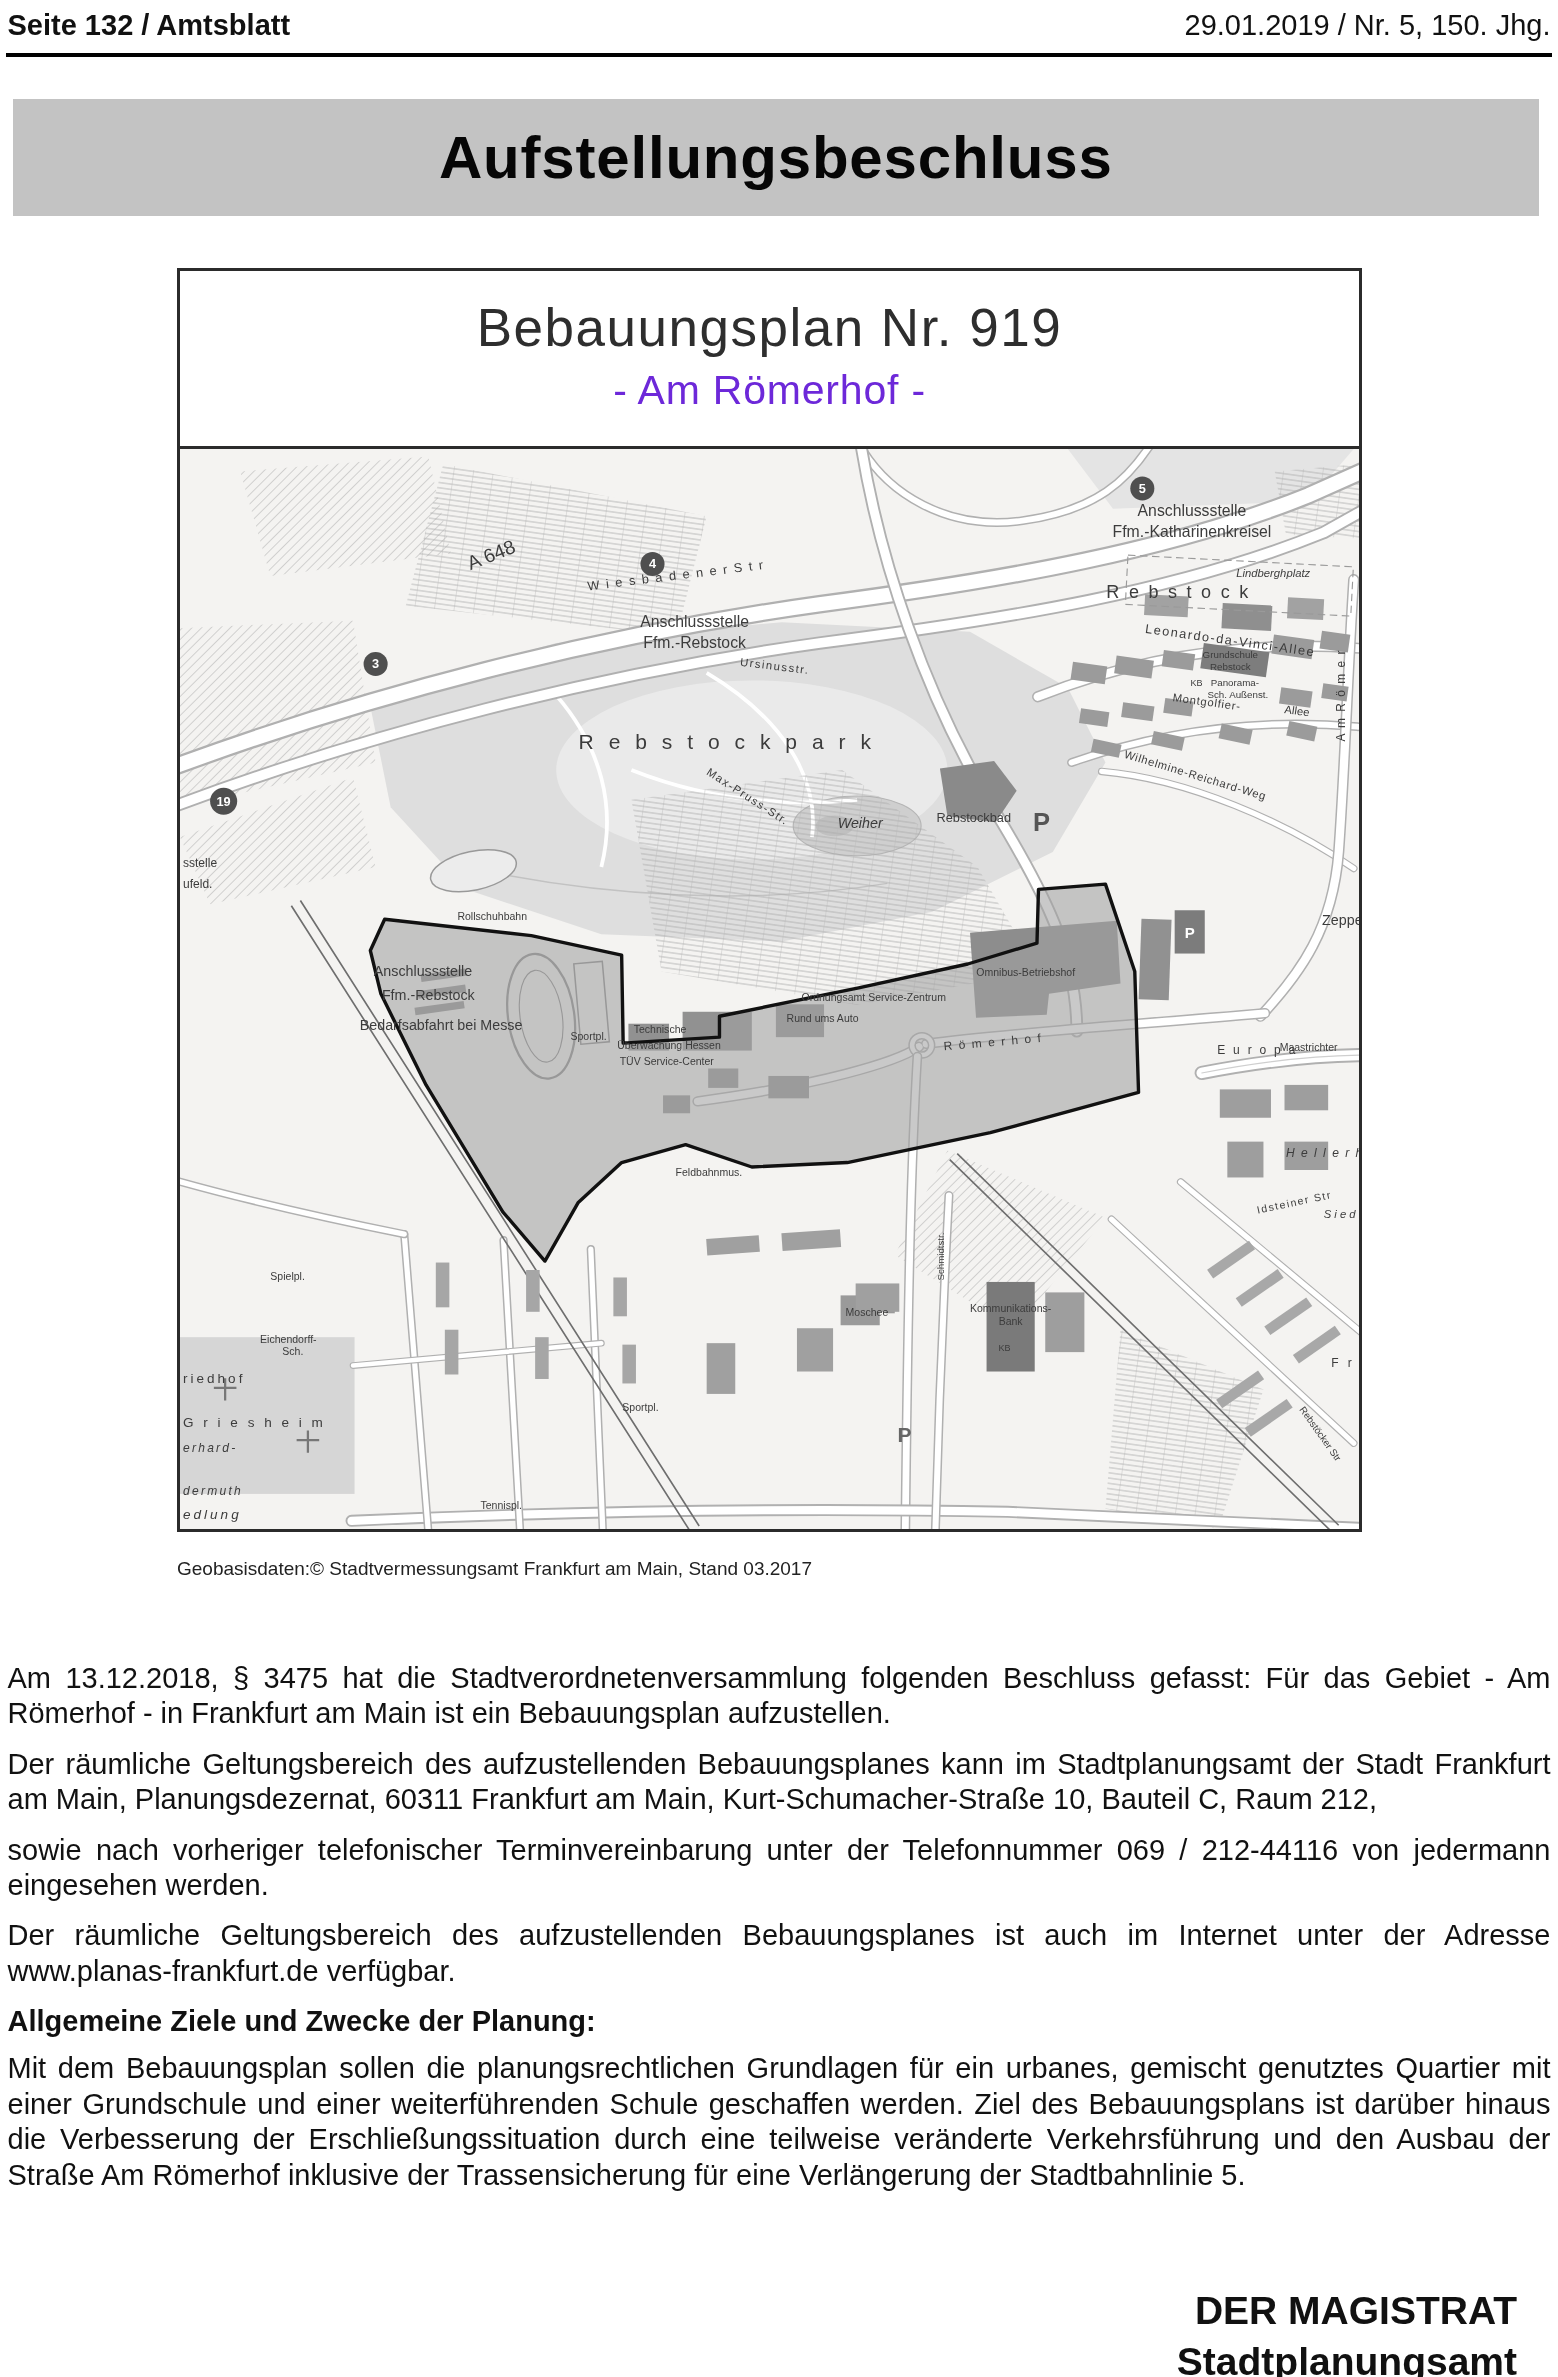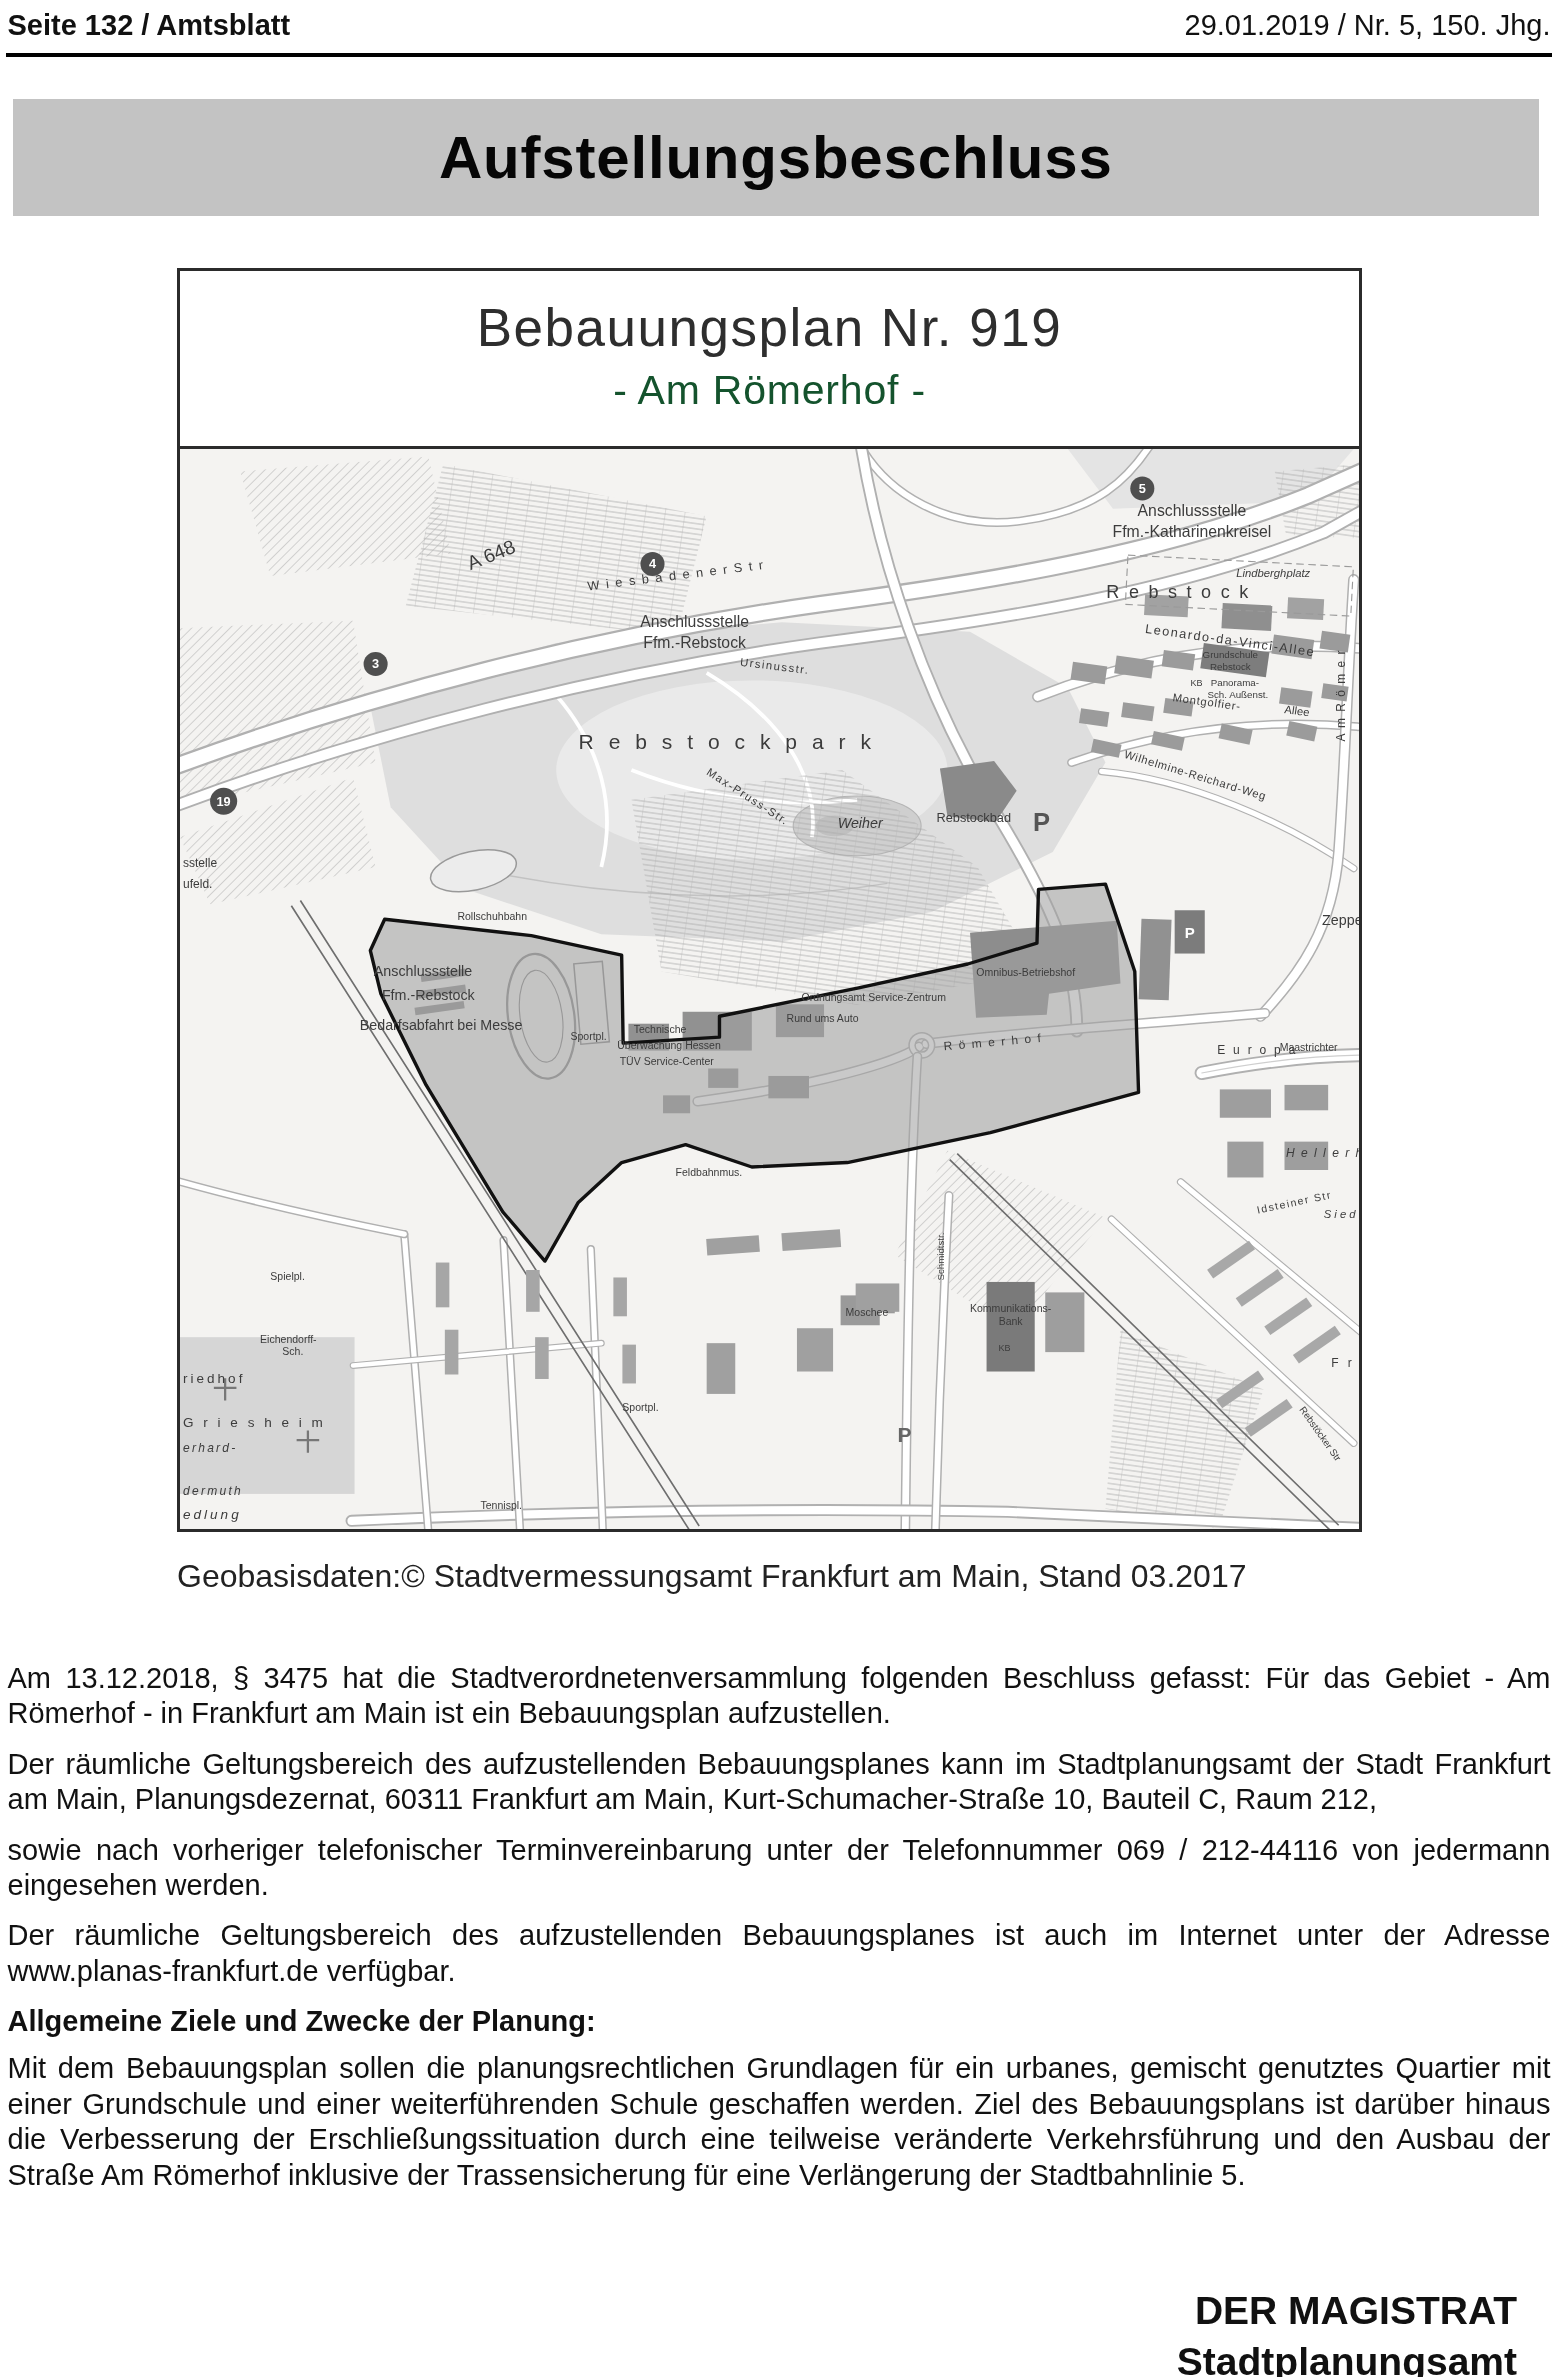--- a/index.html
+++ b/index.html
@@ -10,25 +10,25 @@
   .hdr-right{position:absolute;right:7.5px;top:9px;font-size:29px;text-align:right;}
   .hdr-rule{position:absolute;left:6px;right:6px;top:53px;height:3.8px;background:#000;}
   
   .banner{position:absolute;left:12.8px;top:99px;width:1526px;height:117px;background:#c3c3c3;}
   .banner h1{margin:0;text-align:center;font-size:60px;font-weight:bold;line-height:117px;color:#060606;letter-spacing:0.8px;}
   
   .figure{position:absolute;left:177px;top:268px;width:1185px;height:1264px;
           border:3px solid #2b2b2b;box-sizing:border-box;background:#fff;}
   .fig-title{height:178px;border-bottom:3px solid #2b2b2b;box-sizing:border-box;text-align:center;}
   .fig-title .l1{padding-top:25.6px;font-size:53px;letter-spacing:1.5px;color:#2e2e2e;}
-  .fig-title .l2{margin-top:9px;font-size:41px;letter-spacing:0.8px;color:#14532d;}
+  .fig-title .l2{margin-top:9px;font-size:41px;letter-spacing:0.8px;color:#6d28d9;}
   .map-wrap{position:absolute;left:0;top:178px;right:0;bottom:0;}
   svg{display:block;width:100%;height:100%;}
   svg text{font-family:"Liberation Sans", sans-serif;}
-  .caption{position:absolute;left:177px;top:1558px;font-size:32px;color:#222;}
+  .caption{position:absolute;left:177px;top:1558px;font-size:19px;color:#222;}
   
   .body-text{position:absolute;left:7.5px;width:1543px;top:1649px;font-size:29px;line-height:1.22;}
   .body-text p{margin:12px 0 15px 0;text-align:justify;}
   .body-text p.bold{font-weight:bold;text-align:left;margin-bottom:9px;}
   .sig{position:absolute;right:41px;top:2286px;text-align:right;font-weight:bold;font-size:39px;line-height:1.3;}
 </style>
 </head>
 <body>
 
 <div class="page">

